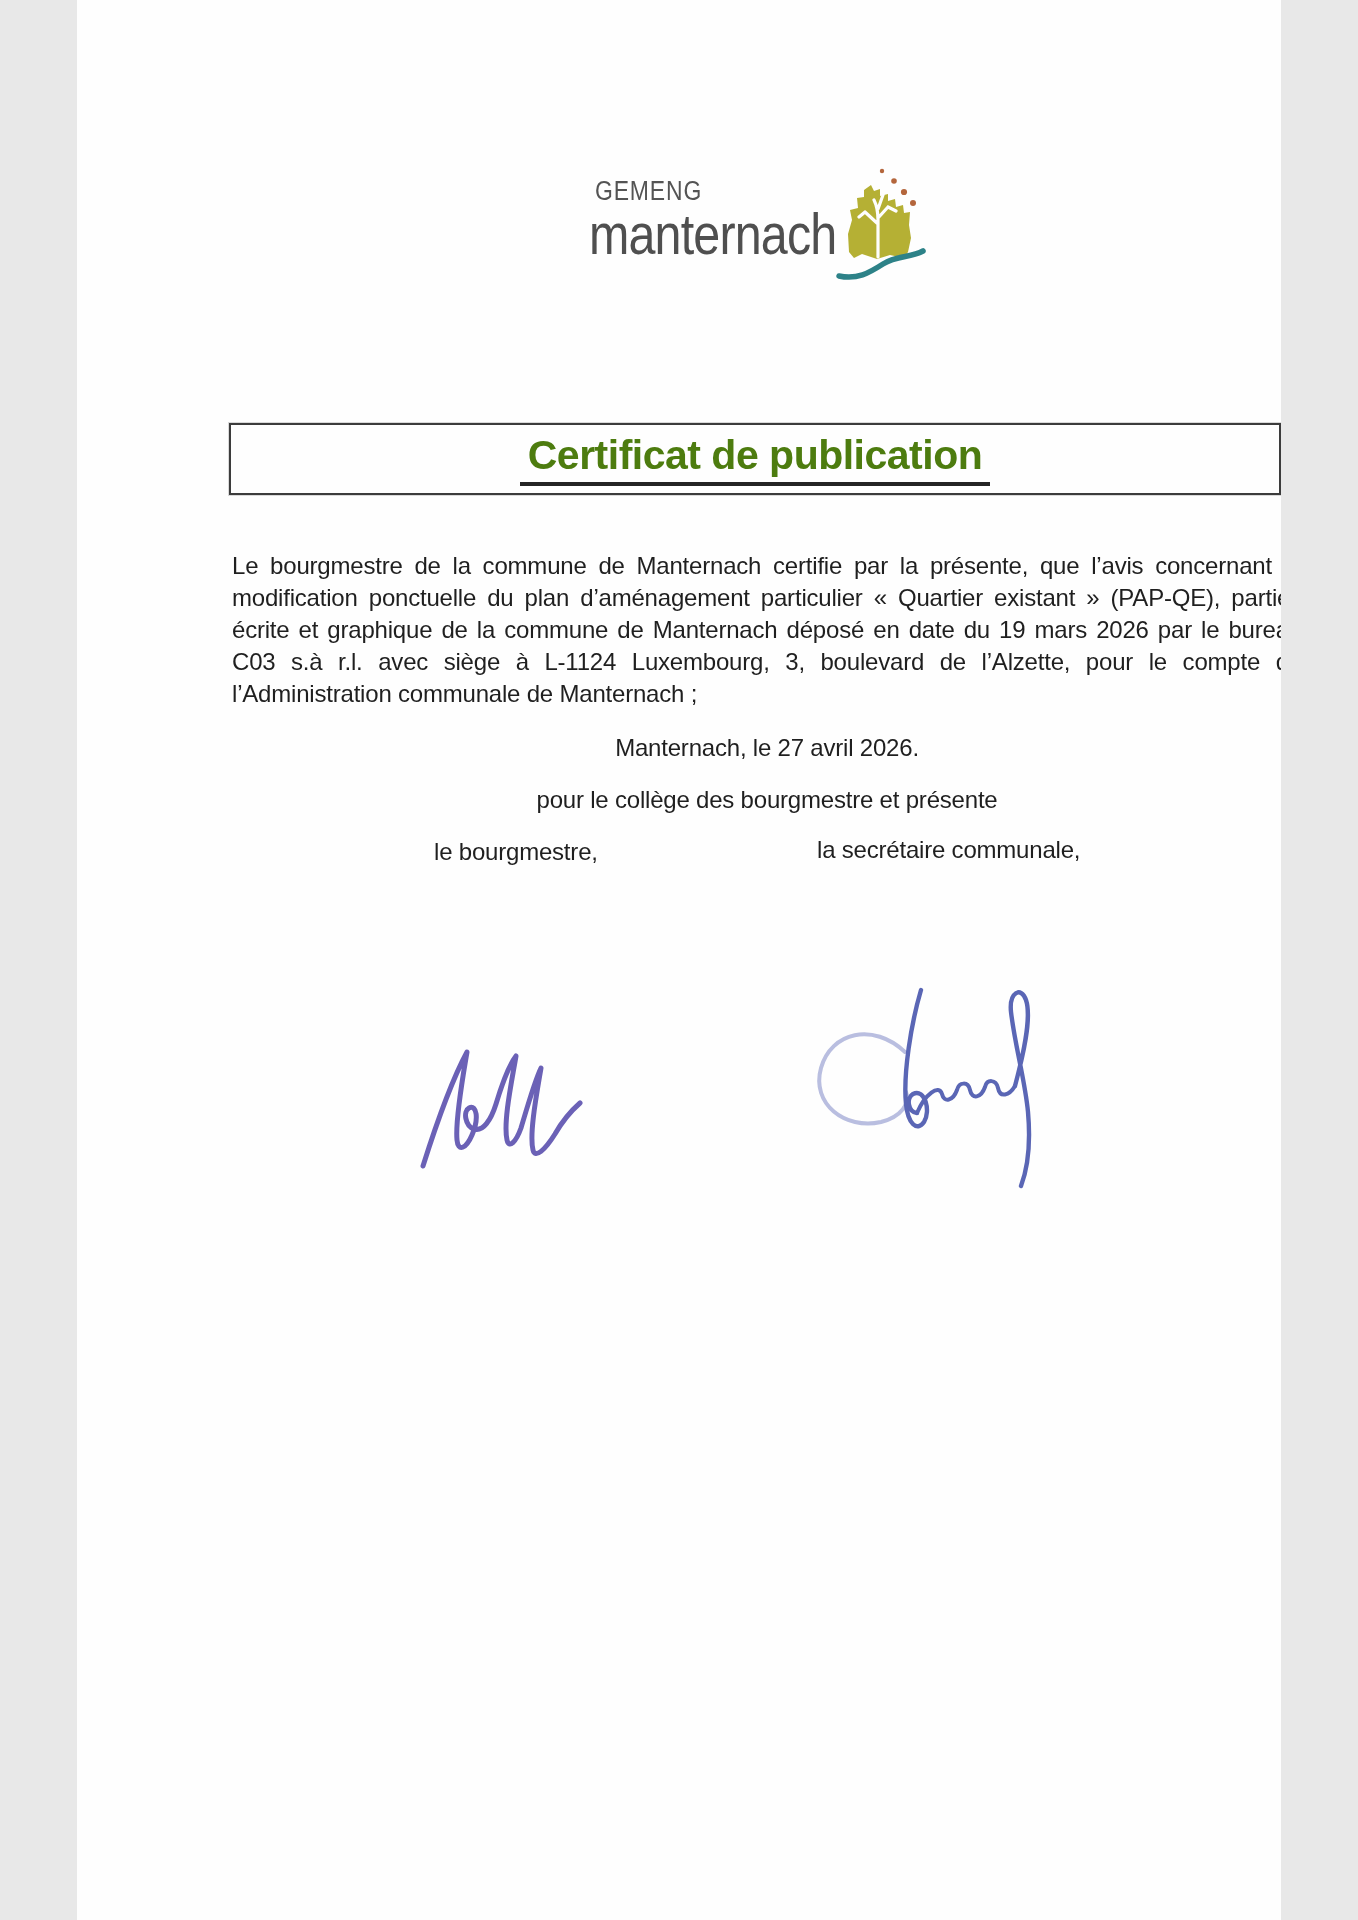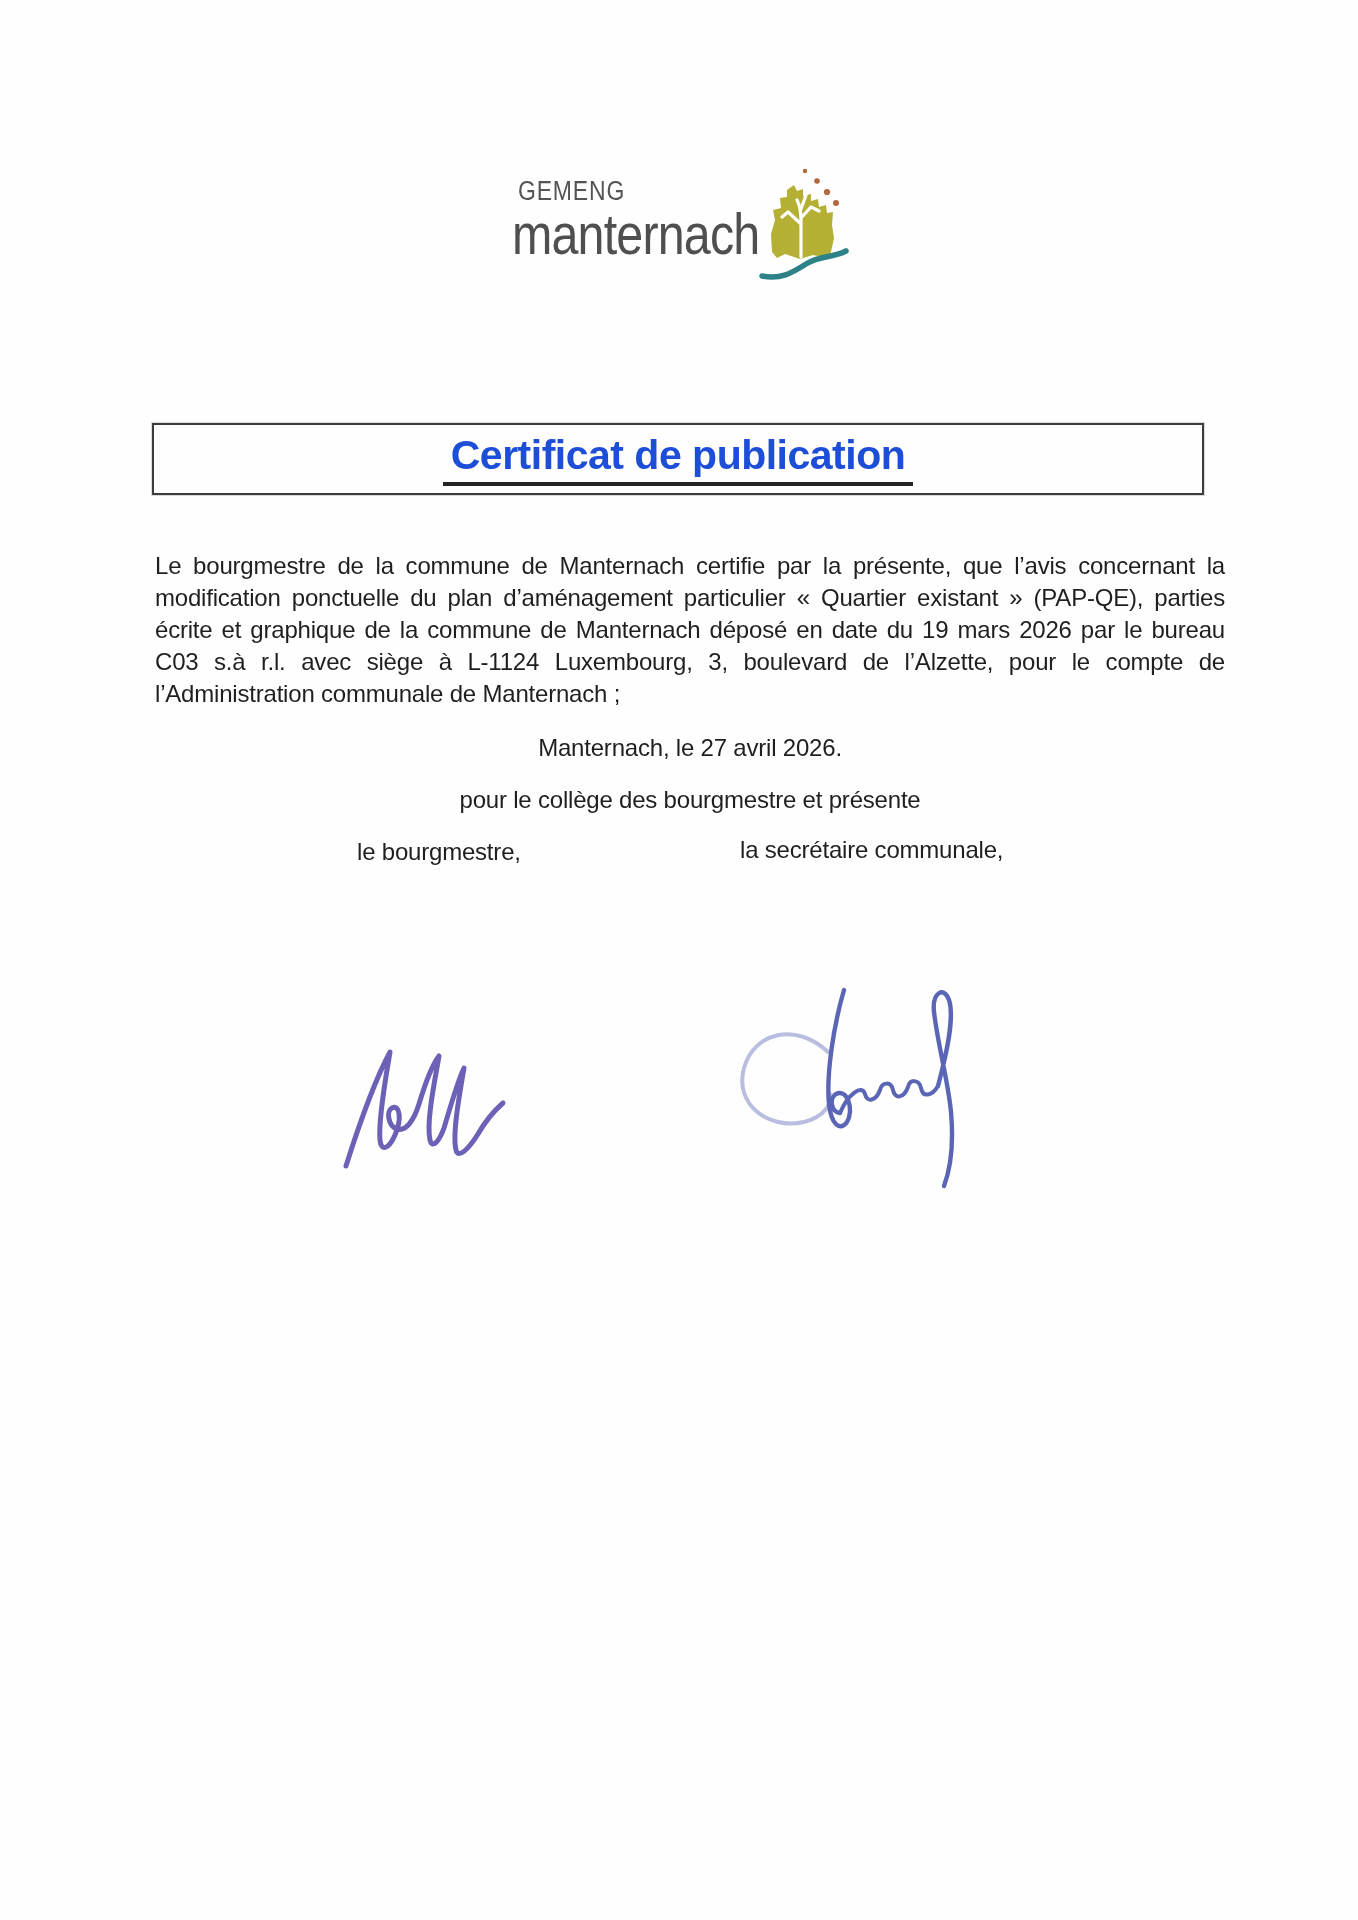--- a/index.html
+++ b/index.html
@@ -1,18 +1,18 @@
 <!DOCTYPE html>
 <html><head>
 <meta charset="utf-8">
 <style>
   html,body{margin:0;padding:0;background:#e8e8e8;}
   .page{
     position:relative;
-    width:1358px;height:1920px;
+    width:1204px;height:1920px;
     margin:0 auto;
     background:#fefefe;
     font-family:"Liberation Sans", sans-serif;
     color:#1f1f1f;
     overflow:hidden;
   }
   
   .logo{position:absolute;left:512px;top:178px;}
   .logo-gemeng{
     font-size:27px;line-height:27px;letter-spacing:1px;
@@ -30,21 +30,21 @@
   .tree-trunk{stroke:#fefefe;stroke-width:3.2;fill:none;stroke-linecap:round;stroke-linejoin:round;}
   .logo-wave{fill:none;stroke-width:5.5;stroke-linecap:round;}
   
   .title-box{
     position:absolute;left:152px;top:423px;width:1048px;height:68px;
     border:2px solid #3c3c3c;
     display:flex;align-items:center;justify-content:center;
     box-shadow:0 0 0 1px #d9d9d9;
   }
   .title-text{
-    font-size:41px;font-weight:700;color:#1d4ed8;letter-spacing:-.5px;
+    font-size:41px;font-weight:700;color:#4d7c0f;letter-spacing:-.5px;
     border-bottom:4px solid #242424;
     padding:0 8px 3px 8px;
   }
   
   .body-block{
     position:absolute;left:155px;top:546px;width:1070px;
     font-size:24px;line-height:32px;letter-spacing:-.2px;
   }
   .body-block p{margin:4px 0 22px 0;text-align:justify;}
   .date-line{text-align:center;margin:0 0 20px 0;}

